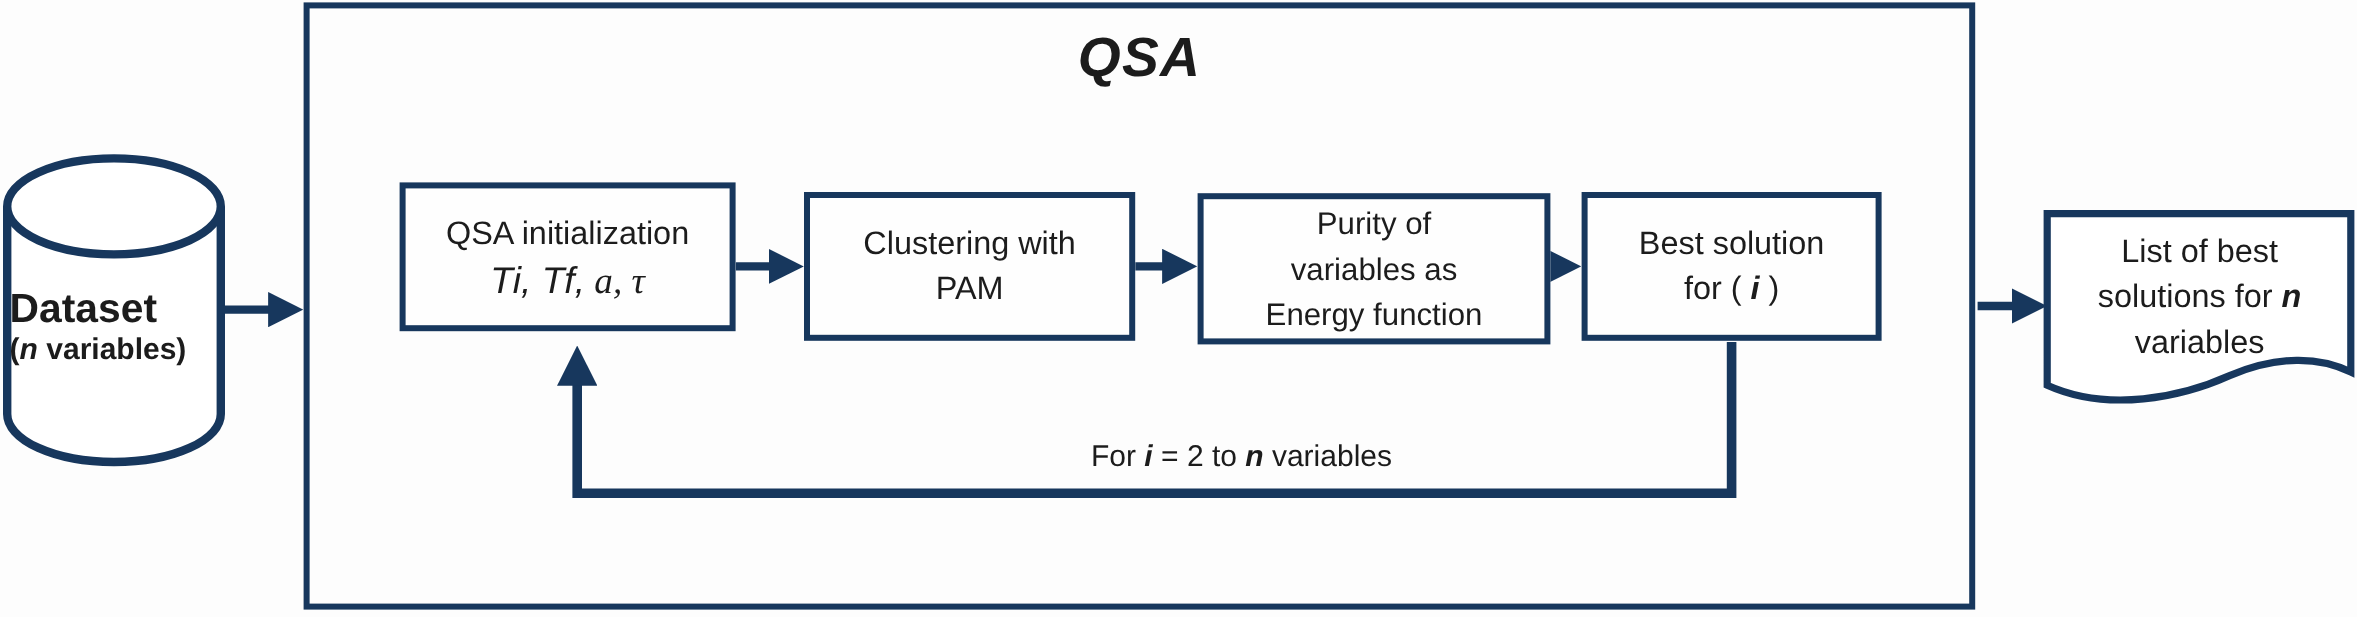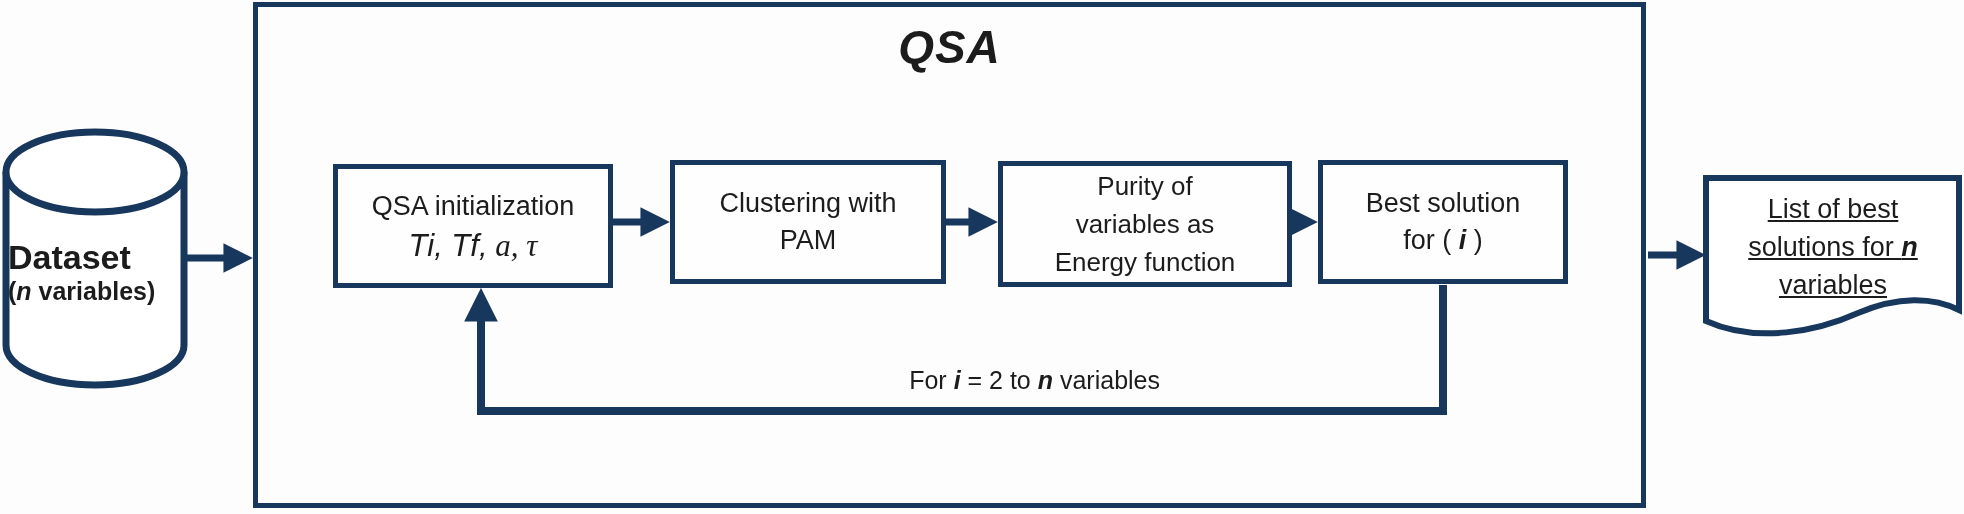--- a/index.html
+++ b/index.html
@@ -48,21 +48,21 @@
     box-sizing: border-box;
     background: #fefefe;
     display: flex;
     flex-direction: column;
     align-items: center;
     justify-content: center;
     text-align: center;
     font-size: 27px;
     line-height: 37px;
   }
-  .step-init   { left: 333px;  top: 164px; width: 280px; height: 124px; }
+  .step-init   { left: 333px;  top: 152px; width: 280px; height: 124px; }
   .step-pam    { left: 670px;  top: 160px; width: 276px; height: 124px; }
   .step-purity { left: 998px;  top: 161px; width: 294px; height: 126px; font-size: 26px; line-height: 38px; }
   .step-best   { left: 1318px; top: 160px; width: 250px; height: 124px; }
 
   .params-line {
     font-style: italic;
     font-size: 31px;
     margin-top: 2px;
   }
   .serif-math {
@@ -96,21 +96,20 @@
     font-size: 25px;
   }
 
   
   .output-label {
     left: 1712px; top: 190px;
     width: 242px;
     text-align: center;
     font-size: 27px;
     line-height: 38px;
-    text-decoration: underline;
   }
 </style>
 </head>
 <body>
 
 <div id="canvas">
 
   <svg id="shape-layer" viewBox="0 0 1964 514" xmlns="http://www.w3.org/2000/svg">
     <defs>
       <marker id="arrow" viewBox="0 0 10 10" refX="7" refY="5" markerWidth="4.2" markerHeight="4.2" orient="auto-start-reverse">

